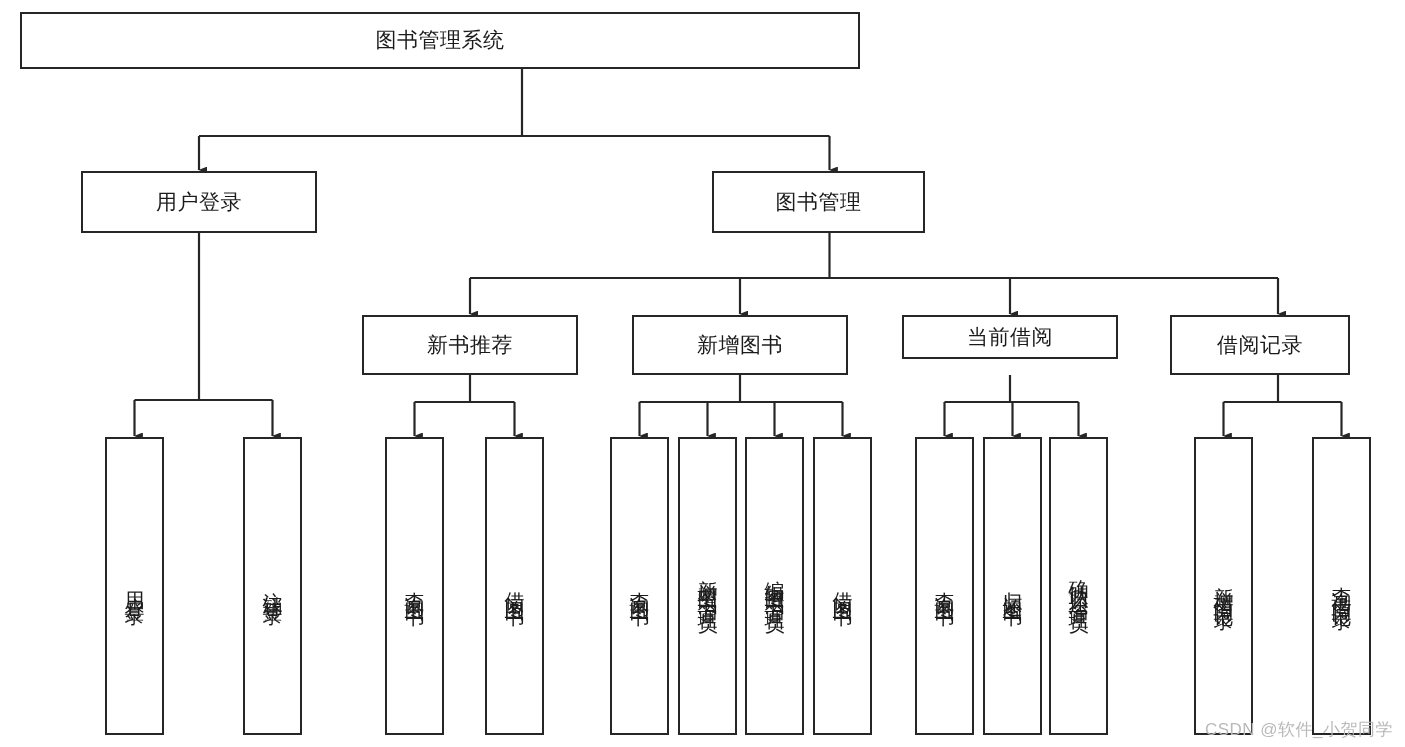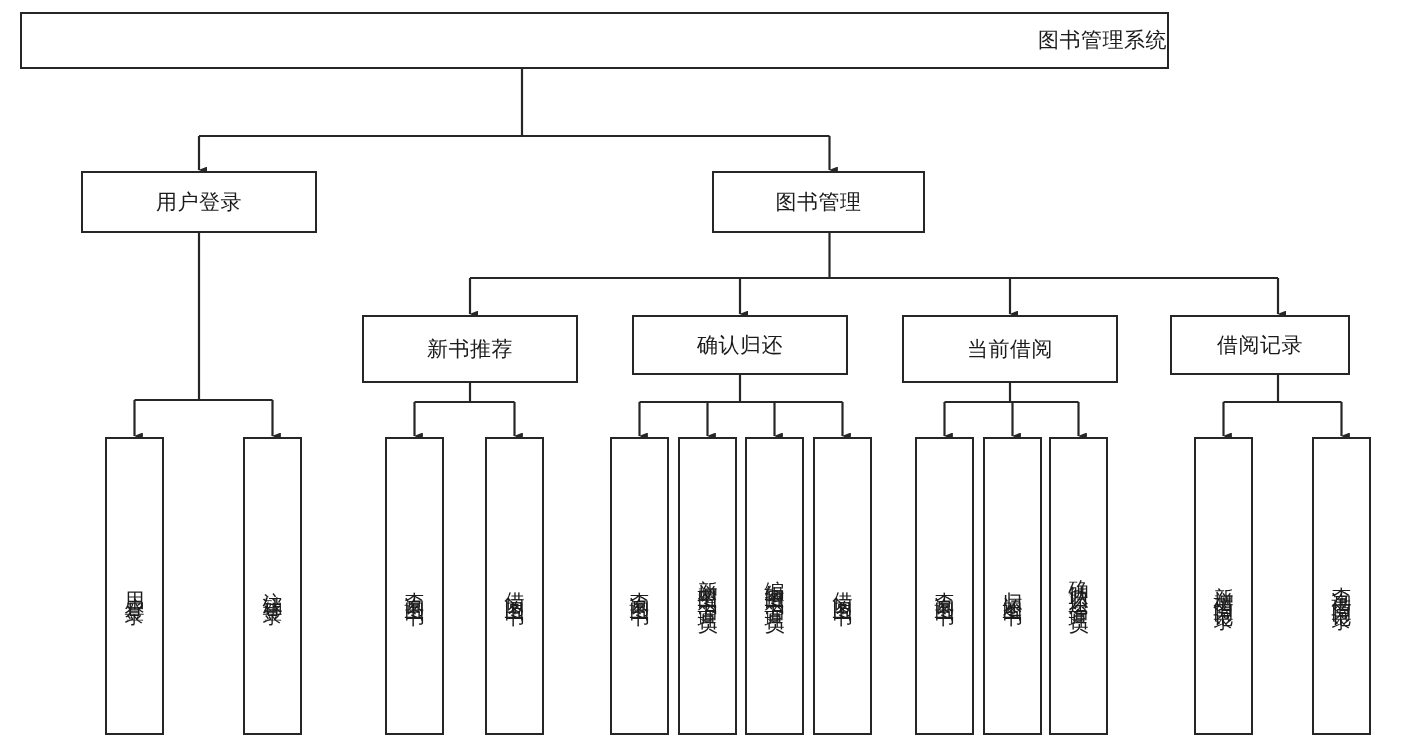--- a/index.html
+++ b/index.html
@@ -109,36 +109,36 @@
         <line x1="1078.5" y1="402" x2="1078.5" y2="436" stroke="#262626" stroke-width="2.2" marker-end="url(#arrow)"></line>
       </g>
       <g>
         <line x1="1278" y1="375" x2="1278" y2="402" stroke="#262626" stroke-width="2.2"></line>
         <line x1="1223.5" y1="402" x2="1341.5" y2="402" stroke="#262626" stroke-width="2.2"></line>
         <line x1="1223.5" y1="402" x2="1223.5" y2="436" stroke="#262626" stroke-width="2.2" marker-end="url(#arrow)"></line>
         <line x1="1341.5" y1="402" x2="1341.5" y2="436" stroke="#262626" stroke-width="2.2" marker-end="url(#arrow)"></line>
       </g>
     </svg>
   <div id="nodes">
-      <div class="node" style="left: 20px; top: 12px; width: 1149px; height: 57px; justify-content: flex-end;">
+      <div class="node" style="left: 20px; top: 12px; width: 840px; height: 57px;">
         <span class="node-label">图书管理系统</span>
       </div>
       <div class="node" style="left: 81px; top: 171px; width: 236px; height: 62px;">
         <span class="node-label">用户登录</span>
       </div>
       <div class="node" style="left: 712px; top: 171px; width: 213px; height: 62px;">
         <span class="node-label">图书管理</span>
       </div>
-      <div class="node" style="left: 362px; top: 315px; width: 216px; height: 68px; justify-content: center;">
+      <div class="node" style="left: 362px; top: 315px; width: 216px; height: 60px; justify-content: center;">
         <span class="node-label">新书推荐</span>
       </div>
       <div class="node" style="left: 632px; top: 315px; width: 216px; height: 60px;">
-        <span class="node-label">确认归还</span>
+        <span class="node-label">新增图书</span>
       </div>
-      <div class="node" style="left: 902px; top: 315px; width: 216px; height: 68px;">
+      <div class="node" style="left: 902px; top: 315px; width: 216px; height: 44px;">
         <span class="node-label">当前借阅</span>
       </div>
       <div class="node" style="left: 1170px; top: 315px; width: 180px; height: 60px;">
         <span class="node-label">借阅记录</span>
       </div>
       <div class="node vertical" style="left: 105px; top: 437px; width: 59px; height: 298px;">
         <span class="node-label">用户登录</span>
       </div>
       <div class="node vertical" style="left: 243px; top: 437px; width: 59px; height: 298px;">
         <span class="node-label">注销登录</span>
@@ -170,13 +170,14 @@
       <div class="node vertical" style="left: 1049px; top: 437px; width: 59px; height: 298px;">
         <span class="node-label">确认归还（管理员）</span>
       </div>
       <div class="node vertical" style="left: 1194px; top: 437px; width: 59px; height: 298px;">
         <span class="node-label">新增借阅记录</span>
       </div>
       <div class="node vertical" style="left: 1312px; top: 437px; width: 59px; height: 298px;">
         <span class="node-label">查询借阅记录</span>
       </div>
     </div>
+  <div class="watermark">CSDN @软件_小贺同学</div>
 </div>
 
 </body></html>

